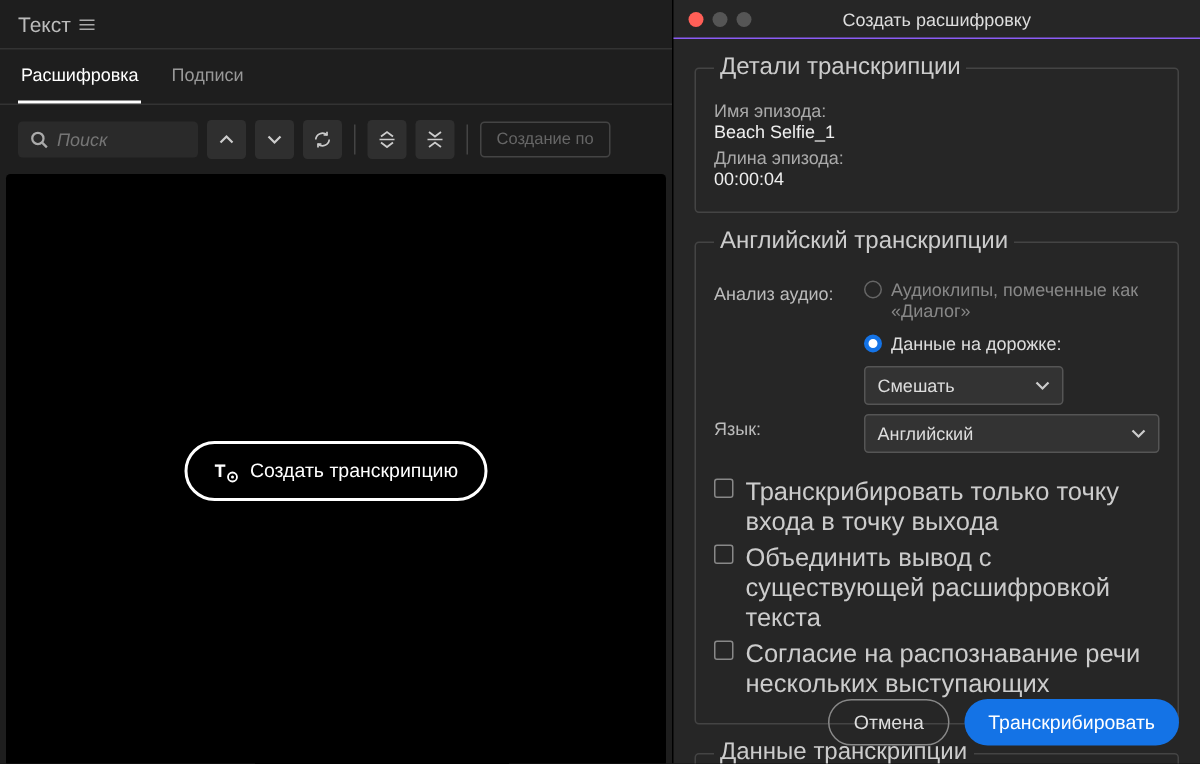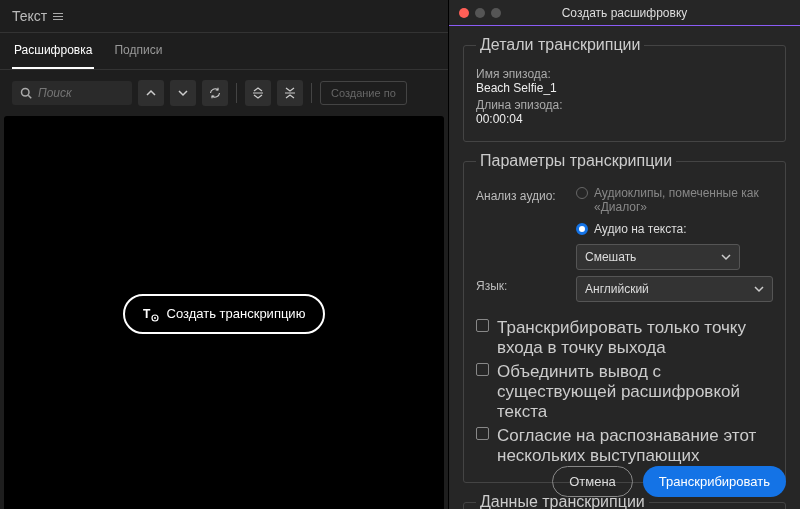--- a/index.html
+++ b/index.html
@@ -45,21 +45,21 @@
 
   .opt-row { display: flex; align-items: flex-start; gap: 10px; margin: 6px 0; font-size: 12px; }
   .opt-row .lbl { min-width: 90px; color: #bbb; padding-top: 3px; }
   .opt-col { flex: 1; display: flex; flex-direction: column; gap: 8px; }
   .radio { display: flex; align-items: flex-start; gap: 6px; color: #888; }
   .radio.sel { color: #ddd; }
   .rcircle { width: 12px; height: 12px; border-radius: 50%; border: 1px solid #666; flex-shrink: 0; margin-top: 1px; }
   .radio.sel .rcircle { border: 3px solid #1473e6; width: 12px; height: 12px; background: #fff; }
 
   .select { background: #333; border: 1px solid #555; border-radius: 3px; padding: 5px 8px; color: #ddd; display: flex; justify-content: space-between; align-items: center; font-size: 12px; cursor: pointer; }
-  .select.small { width: 164px; }
+  .select.small { width: 133px; }
   .select.wide { width: 100%; }
 
   .check-row { display: flex; align-items: flex-start; gap: 8px; margin: 4px 0; font-size: 17px; color: #ccc; }
   .checkbox { width: 13px; height: 13px; border: 1px solid #888; border-radius: 2px; flex-shrink: 0; margin-top: 1px; }
 
   .info-text { font-size: 11.5px; color: #bbb; line-height: 1.5; }
 
   .footer { position: absolute; bottom: 0; left: 0; right: 0; padding: 12px 14px; display: flex; justify-content: flex-end; gap: 10px; }
   .btn { padding: 7px 16px; border-radius: 16px; font-size: 13px; cursor: pointer; border: none; }
   .btn.secondary { background: transparent; border: 1px solid #888; color: #ddd; }
@@ -156,32 +156,32 @@
         <span class="k">Имя эпизода:</span>
         <span class="v">Beach Selfie_1</span>
       </div>
       <div class="row">
         <span class="k">Длина эпизода:</span>
         <span class="v">00:00:04</span>
       </div>
     </fieldset>
 
     <fieldset>
-      <legend>Параметры транскрипции</legend>
+      <legend>Английский транскрипции</legend>
 
       <div class="opt-row">
         <div class="lbl">Анализ аудио:</div>
         <div class="opt-col">
           <div class="radio">
             <div class="rcircle"></div>
             <span>Аудиоклипы, помеченные как «Диалог»</span>
           </div>
           <div class="radio sel">
             <div class="rcircle"></div>
-            <span>Аудио на текста:</span>
+            <span>Данные на дорожке:</span>
           </div>
           <div class="select small">
             <span>Смешать</span>
             <svg width="10" height="10" viewBox="0 0 10 10">
                 <path d="M1 3 L5 7 L9 3" stroke="#ccc" stroke-width="1.5" fill="none"></path>
               </svg>
           </div>
         </div>
       </div>
 
@@ -202,21 +202,21 @@
       <div class="check-row">
         <div class="checkbox"></div>
         <span>Транскрибировать только точку входа в точку выхода</span>
       </div>
       <div class="check-row">
         <div class="checkbox"></div>
         <span>Объединить вывод с существующей расшифровкой текста</span>
       </div>
       <div class="check-row">
         <div class="checkbox"></div>
-        <span>Согласие на распознавание этот нескольких выступающих</span>
+        <span>Согласие на распознавание речи нескольких выступающих</span>
       </div>
     </fieldset>
 
     <fieldset>
       <legend>Данные транскрипции</legend>
     </fieldset>
 
   </div>
 
   <div class="footer">

